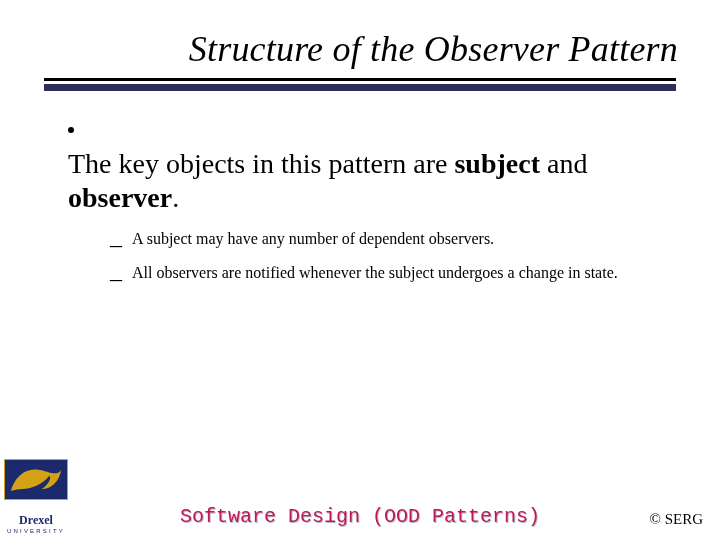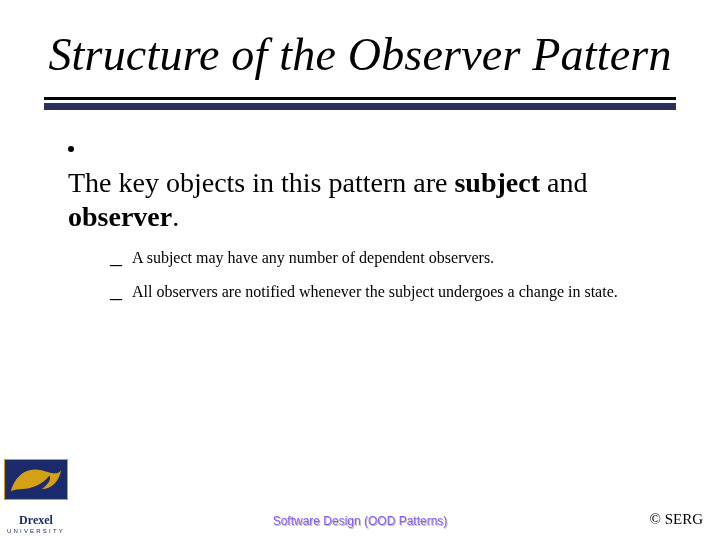--- a/index.html
+++ b/index.html
@@ -12,23 +12,23 @@
   }
   .slide {
     width: 720px;
     height: 540px;
     padding: 28px 42px 0 42px;
     position: relative;
   }
   .title {
     font-style: italic;
     font-weight: 400;
-    font-size: 46px;
-    text-align: center;
-    margin-bottom: 16px;
+    font-size: 36px;
+    text-align: right;
+    margin-bottom: 8px;
     letter-spacing: 0.2px;
   }
   .title-rule {
     width: 632px;
     margin: 0 auto 22px auto;
   }
   .title-rule .bar1 { height: 3px; background: #000; }
   .title-rule .gap  { height: 3px; background: #fff; }
   .title-rule .bar2 { height: 7px; background: #2b2f5a; }
   .content {
@@ -102,23 +102,23 @@
     font-size: 6px;
     letter-spacing: 2.2px;
     text-align: center;
     color: #1a2a6c;
     text-transform: uppercase;
   }
   .footer-center {
     position: absolute;
     left: 0; right: 0; bottom: 6px;
     text-align: center;
-    font-family: Liberation Sans, sans-serif;
-    font-size: 12px;
-    color: #8b5cf6;
+    font-family: Liberation Mono, monospace;
+    font-size: 20px;
+    color: #be185d;
     text-shadow: 1px 1px 0 #bbb;
   }
   .footer-right {
     position: absolute;
     right: 17px; bottom: 6px;
     font-family: "Times New Roman", serif;
     font-size: 15px;
     color: #000;
   }
 </style>

